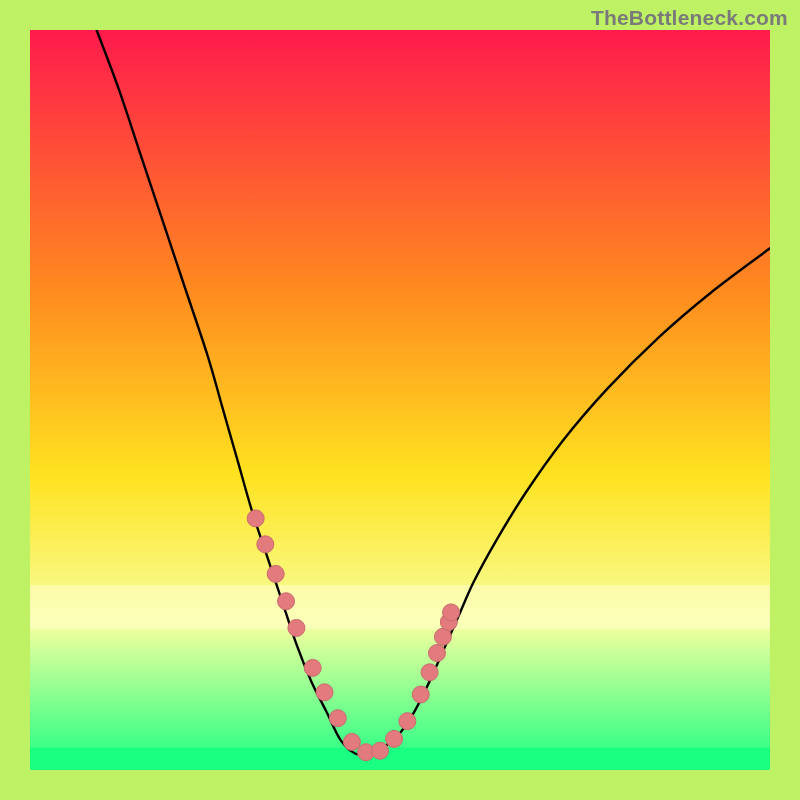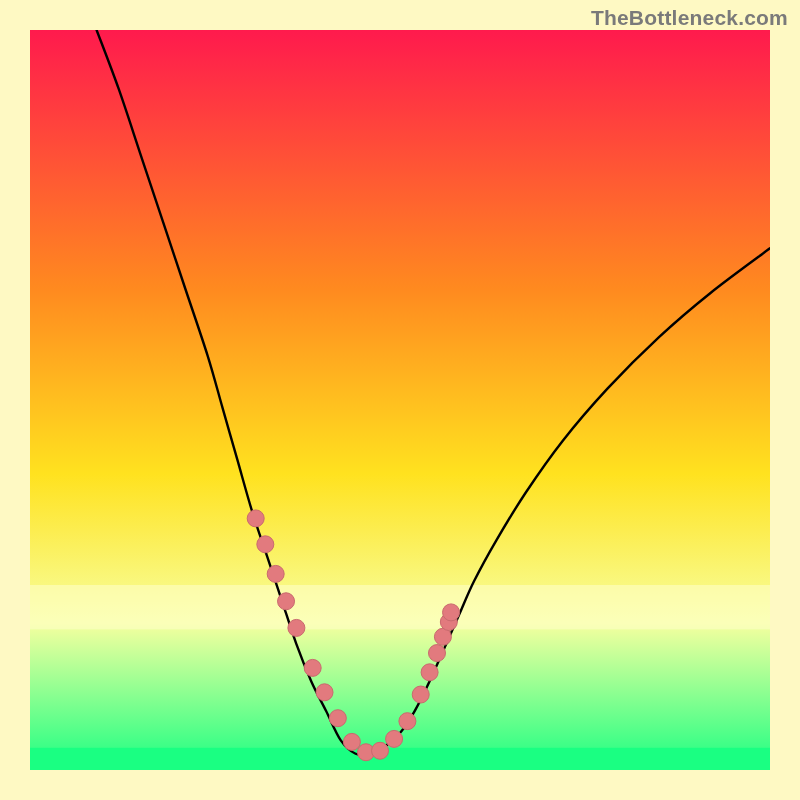--- a/index.html
+++ b/index.html
@@ -8,21 +8,21 @@
     width: 800px;
     height: 800px;
     background: #000;
     overflow: hidden;
     font-family: Arial, Helvetica, sans-serif;
   }
   .stage {
     position: relative;
     width: 800px;
     height: 800px;
-    background: #fef9c3;
+    background: #bef264;
   }
   .plot {
     position: absolute;
     left: 30px;
     top: 30px;
     width: 740px;
     height: 740px;
   }
   .plot svg {
     display: block;

